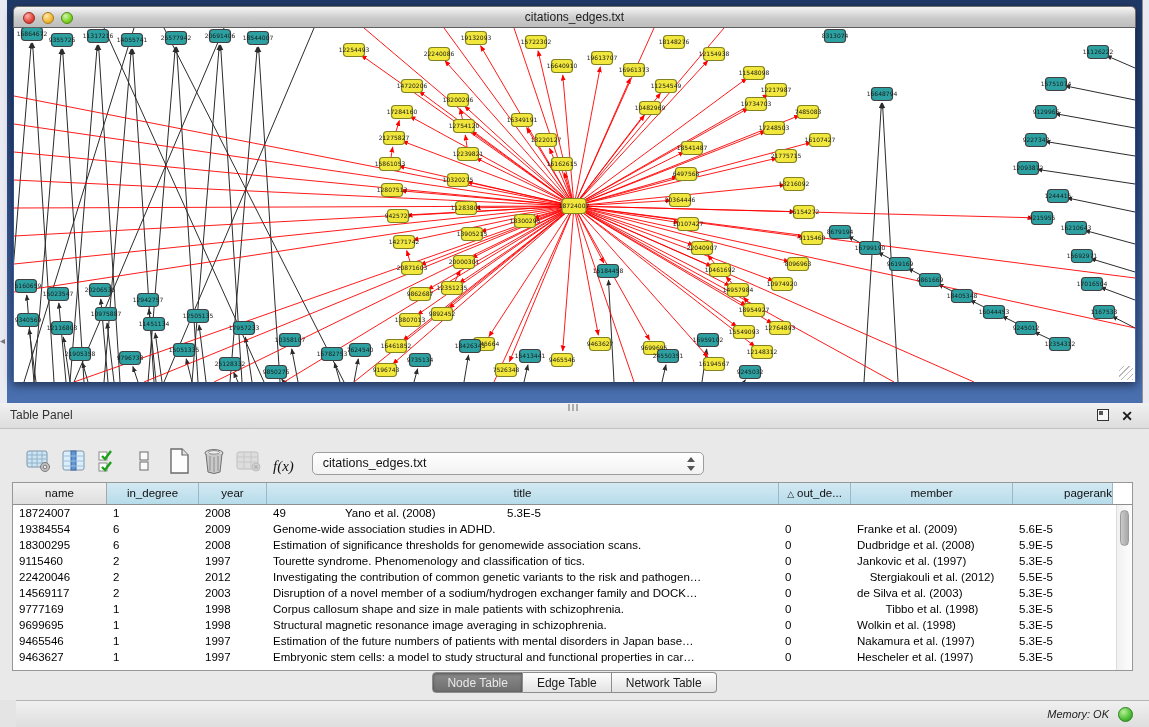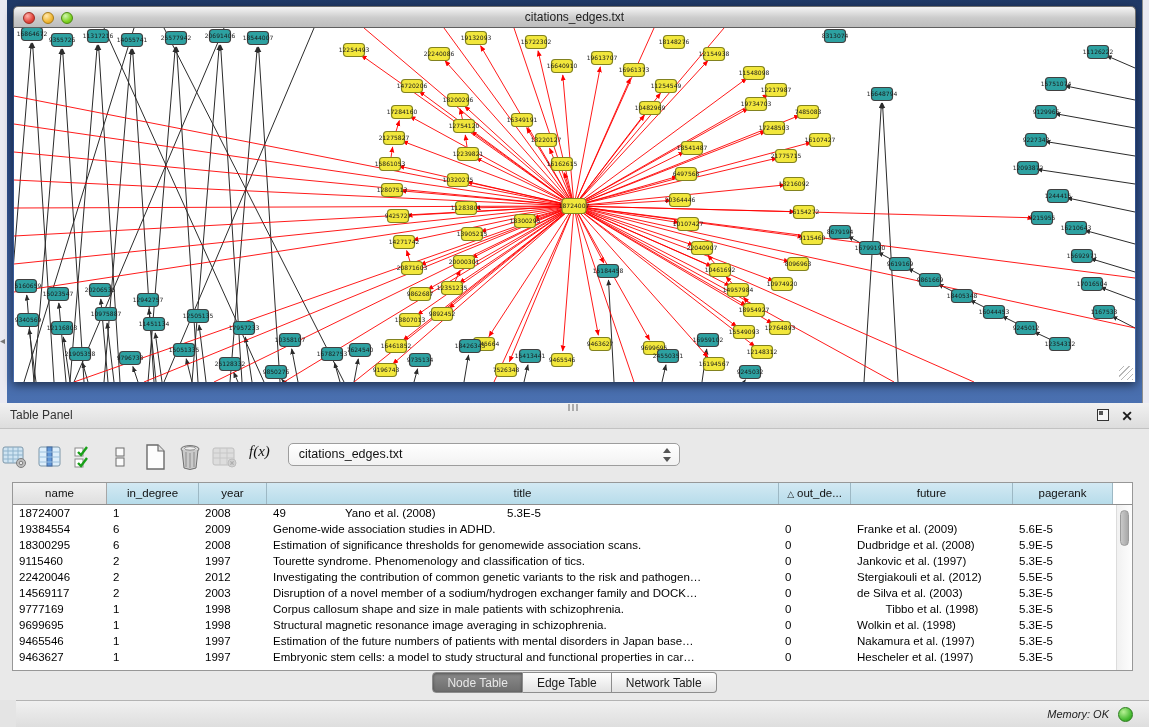--- a/index.html
+++ b/index.html
@@ -38,21 +38,21 @@
   #table-panel { position:absolute; left:0; top:403px; width:1149px; height:297px; background:#e9e9e9; }
   #tp-header { position:relative; height:26px; background:linear-gradient(#f1f1f1,#ddd);
     border-bottom:1px solid #c2c2c2; }
   #tp-title { position:absolute; left:10px; top:0; font-size:12px; line-height:25px; color:#333; }
   #tp-drag-handle { position:absolute; left:568px; top:1px; width:12px; height:7px;
     background:repeating-linear-gradient(90deg,#9a9a9a 0 2px, transparent 2px 4px); opacity:.8; }
   #float-icon { position:absolute; right:40px; top:6px; width:12px; height:12px; border:1px solid #333; background:#f6f6f6; }
   #float-icon::after { content:""; position:absolute; left:1px; top:1px; width:4px; height:4px; background:#555; }
   #tp-close { position:absolute; right:16px; top:3px; font-size:14px; font-weight:bold; color:#1a1a1a; line-height:20px; }
 
-  #tp-toolbar { position:absolute; left:0; top:40px; height:32px; display:flex; align-items:flex-start; }
+  #tp-toolbar { position:absolute; left:24px; top:40px; height:32px; display:flex; align-items:flex-end; }
   .tbtn { width:30px; height:28px; display:flex; align-items:center; justify-content:center; margin-right:5px; }
   .tbtn svg { display:block; }
   #fx-label { font-size:15px; font-style:italic; font-family:"Liberation Serif", serif; color:#111; margin:0 8px 0 4px; }
   #table-selector { position:relative; width:392px; height:23px; margin-left:10px; background:linear-gradient(#ffffff,#f2f2f2);
     border:1px solid #9d9d9d; border-radius:5px; box-shadow:inset 0 1px 1px rgba(255,255,255,.8); }
   #table-selector .sel-text { position:absolute; left:10px; top:0; font-size:12.5px; line-height:21px; color:#111; }
   #sel-stepper { position:absolute; right:7px; top:3px; width:9px; height:16px; }
   #sel-stepper .up   { position:absolute; left:0; top:1px;  width:0; height:0; border-left:4.5px solid transparent; border-right:4.5px solid transparent; border-bottom:5px solid #555; }
   #sel-stepper .down { position:absolute; left:0; bottom:1px; width:0; height:0; border-left:4.5px solid transparent; border-right:4.5px solid transparent; border-top:5px solid #555; }
 
@@ -826,22 +826,22 @@
     </div>
   </div>
 
   <div id="tp-table">
     <div id="grid-header">
         <div class="hcell plain" style="width: 94px;"><span>name</span></div>
         <div class="hcell" style="width: 92px;"><span>in_degree</span></div>
         <div class="hcell" style="width: 68px;"><span>year</span></div>
         <div class="hcell" style="width: 512px;"><span>title</span></div>
         <div class="hcell" style="width: 72px;"><span class="sort-glyph">△</span><span>out_de...</span></div>
-        <div class="hcell" style="width: 162px;"><span>future</span></div>
-        <div class="hcell" style="width: 100px;"><span>pagerank</span></div>
+        <div class="hcell" style="width: 162px;"><span>member</span></div>
+        <div class="hcell" style="width: 100px; text-align: right;"><span>pagerank</span></div>
       </div>
     <div id="grid-body">
         <div class="rrow">
           <div class="rcell" style="width: 94px;">18724007</div>
           <div class="rcell" style="width: 92px;">1</div>
           <div class="rcell" style="width: 68px;">2008</div>
           <div class="rcell" style="width: 72px;">49</div>
           <div class="rcell" style="width: 162px;">Yano et al. (2008)</div>
           <div class="rcell" style="width: 100px;">5.3E-5</div>
         </div>
@@ -871,21 +871,21 @@
           <div class="rcell" style="width: 72px;">0</div>
           <div class="rcell" style="width: 162px;">Jankovic et al. (1997)</div>
           <div class="rcell" style="width: 100px;">5.3E-5</div>
         </div>
         <div class="rrow">
           <div class="rcell" style="width: 94px;">22420046</div>
           <div class="rcell" style="width: 92px;">2</div>
           <div class="rcell" style="width: 68px;">2012</div>
           <div class="rcell" style="width: 512px;">Investigating the contribution of common genetic variants to the risk and pathogen…</div>
           <div class="rcell" style="width: 72px;">0</div>
-          <div class="rcell" style="width: 162px;">Stergiakouli et al. (2012)</div>
+          <div class="rcell" style="width: 162px; text-align: center;">Stergiakouli et al. (2012)</div>
           <div class="rcell" style="width: 100px;">5.5E-5</div>
         </div>
         <div class="rrow">
           <div class="rcell" style="width: 94px;">14569117</div>
           <div class="rcell" style="width: 92px;">2</div>
           <div class="rcell" style="width: 68px;">2003</div>
           <div class="rcell" style="width: 512px;">Disruption of a novel member of a sodium/hydrogen exchanger family and DOCK…</div>
           <div class="rcell" style="width: 72px;">0</div>
           <div class="rcell" style="width: 162px;">de Silva et al. (2003)</div>
           <div class="rcell" style="width: 100px;">5.3E-5</div>

